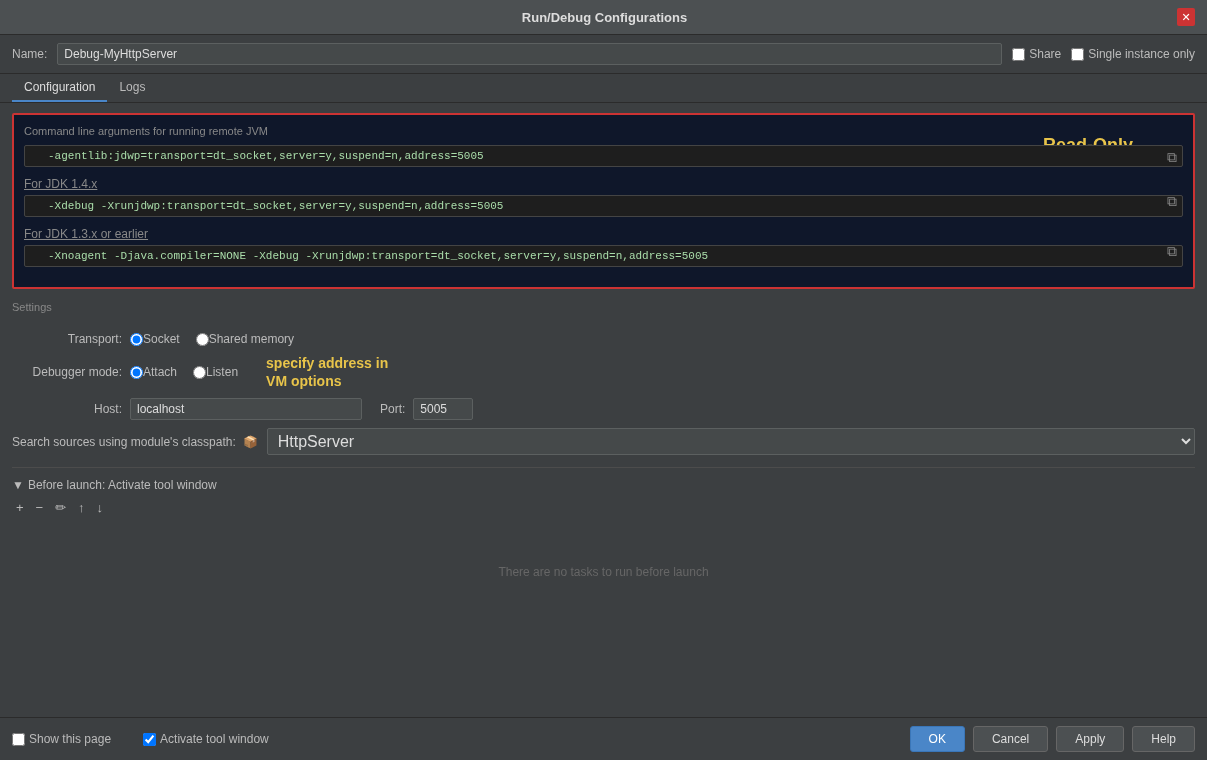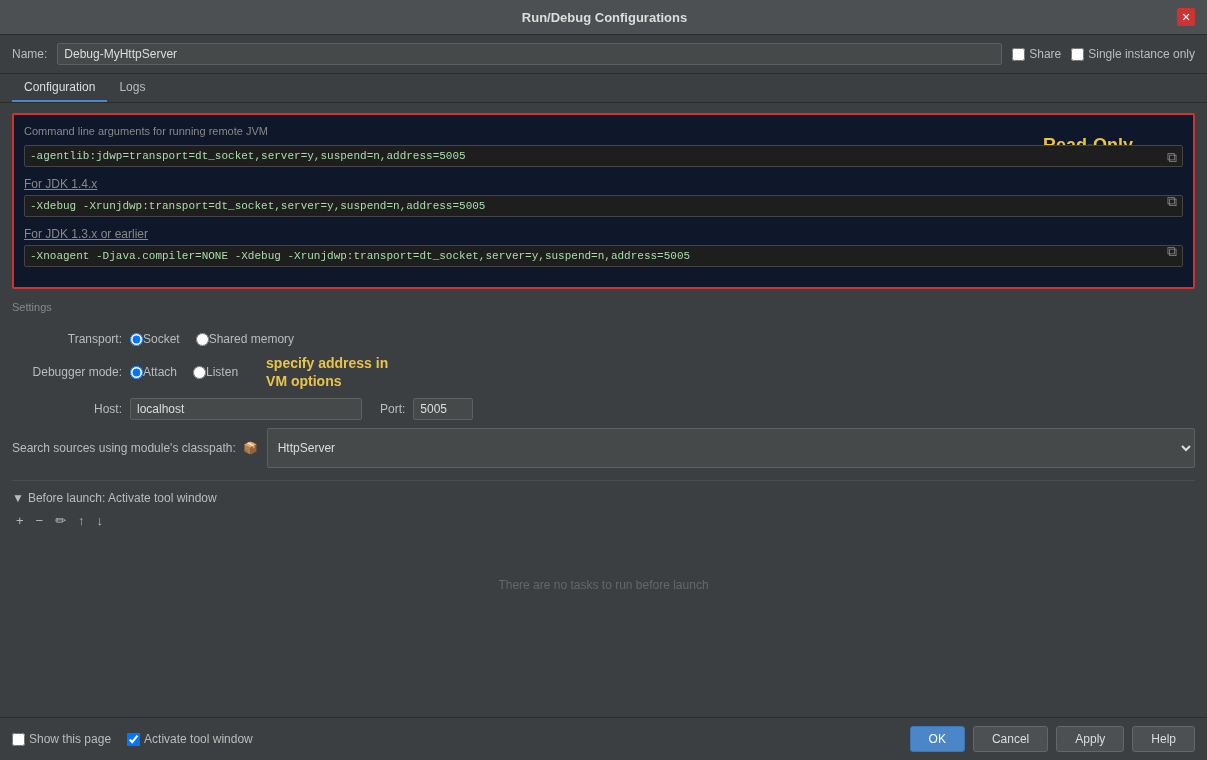--- a/index.html
+++ b/index.html
@@ -214,21 +214,21 @@
       color: #888;
       font-size: 12px;
       margin-bottom: 4px;
       text-decoration: underline;
     }
     .command-value {
       color: #aaddaa;
       font-size: 11px;
       font-family: 'Courier New', monospace;
       background: #1e1e1e;
-      padding: 4px 5px;
+      padding: 4px 23px;
       border: 1px solid #444;
       border-radius: 2px;
     }
     .copy-btn {
       position: absolute;
       right: 6px;
       color: #888;
       cursor: pointer;
       font-size: 14px;
     }
@@ -304,22 +304,22 @@
     }
     .module-label {
       color: #bbbbbb;
       font-size: 12px;
     }
     .module-select {
       flex: 1;
       background: #45494a;
       border: 1px solid #5c6060;
       color: #dddddd;
-      padding: 11px 6px;
-      font-size: 12px;
+      padding: 3px 6px;
+      font-size: 16px;
       border-radius: 2px;
       cursor: pointer;
     }
 
     
     .before-launch {
       border-top: 1px solid #4c4c4c;
       padding-top: 10px;
       margin-top: 4px;
     }
@@ -355,21 +355,21 @@
     .dialog-footer {
       display: flex;
       align-items: center;
       padding: 8px 12px;
       gap: 10px;
       border-top: 1px solid #2b2b2b;
     }
     .footer-checkboxes {
       display: flex;
       align-items: center;
-      gap: 16px;
+      gap: 32px;
       flex: 1;
     }
     .footer-checkbox {
       display: flex;
       align-items: center;
       gap: 4px;
       color: #bbbbbb;
       font-size: 12px;
     }
     .footer-buttons {

